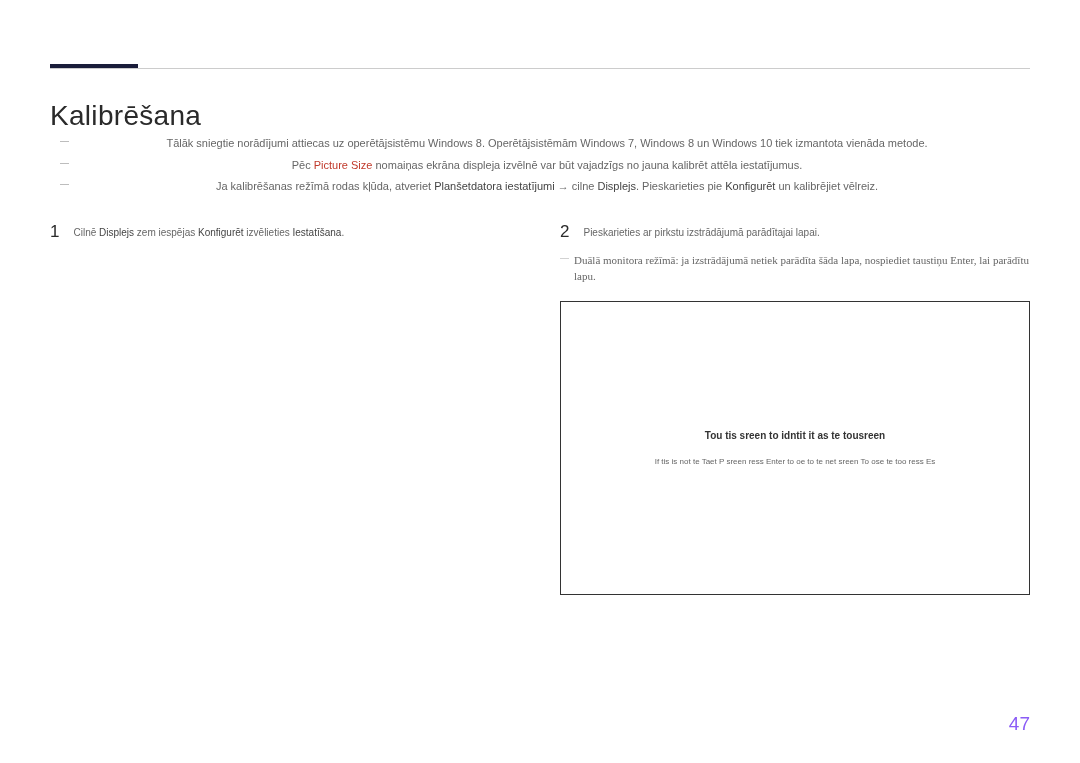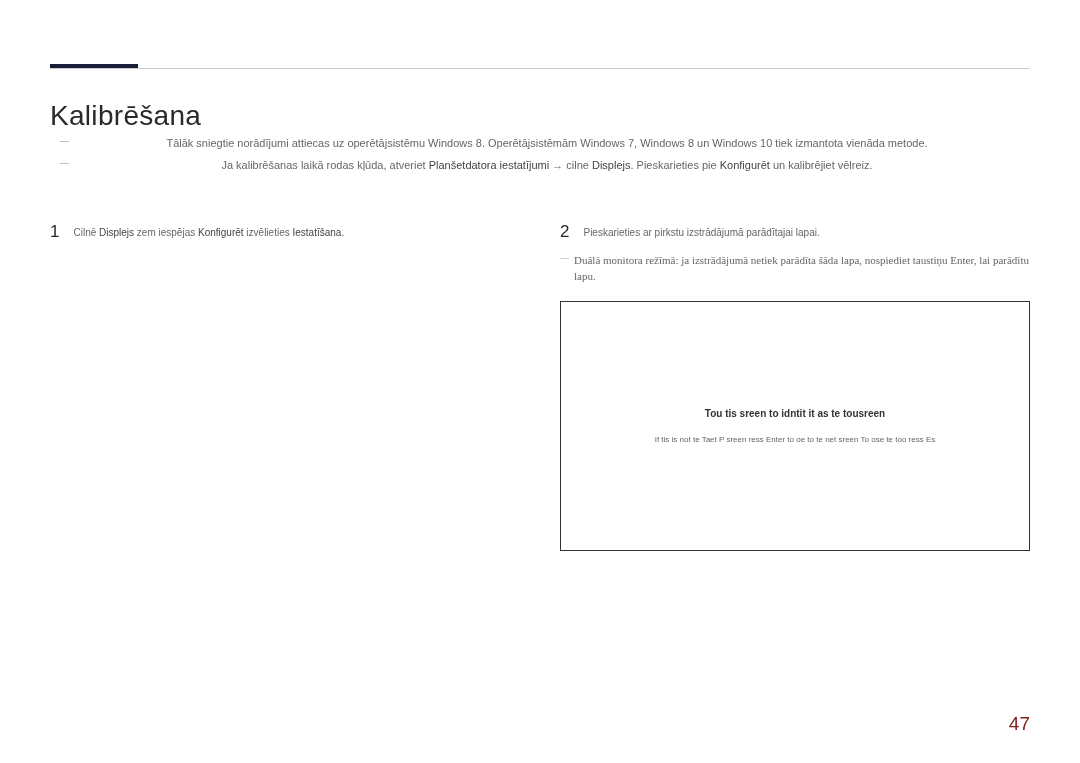--- a/index.html
+++ b/index.html
@@ -111,21 +111,21 @@
       content: "―";
       position: absolute;
       left: 0;
       top: -1px;
       font-size: 9px;
       color: #999999;
     }
     .screen-box {
       margin-top: 16px;
       border: 1px solid #333333;
-      height: 250px;
+      height: 294px;
       display: flex;
       flex-direction: column;
       align-items: center;
       justify-content: center;
       gap: 16px;
       padding: 20px;
     }
     .screen-bold {
       font-size: 10px;
       font-weight: bold;
@@ -135,38 +135,41 @@
     .screen-small {
       font-size: 8px;
       color: #666666;
       text-align: right;
     }
     .page-number {
       position: absolute;
       bottom: 28px;
       right: 50px;
       font-size: 19px;
-      color: #7f1d1d;
+      color: #8b5cf6;
       font-weight: 300;
     }
   </style>
 </head>
 <body>
 
 <div class="header-bar"></div>
 <div class="header-accent"></div>
 
 <h1 class="page-title">Kalibrēšana</h1>
 
 <div class="intro-list">
   <div class="intro-item">
     <span>Tālāk sniegtie norādījumi attiecas uz operētājsistēmu Windows 8. Operētājsistēmām Windows 7, Windows 8 un Windows 10 tiek izmantota vienāda metode.</span>
   </div>
   <div class="intro-item">
-    <span>Ja kalibrēšanas laikā rodas kļūda, atveriet </span><span class="emph">Planšetdatora iestatījumi</span><span> → cilne </span><span class="emph">Displejs</span><span>. Pieskarieties pie </span><span class="emph">Konfigurēt</span><span> un kalibrējiet vēlreiz.</span>
+    <span>Pēc </span><span class="picture-size">Picture Size</span><span> nomaiņas ekrāna displeja izvēlnē var būt vajadzīgs no jauna kalibrēt attēla iestatījumus.</span>
+  </div>
+  <div class="intro-item">
+    <span>Ja kalibrēšanas režīmā rodas kļūda, atveriet </span><span class="emph">Planšetdatora iestatījumi</span><span> → cilne </span><span class="emph">Displejs</span><span>. Pieskarieties pie </span><span class="emph">Konfigurēt</span><span> un kalibrējiet vēlreiz.</span>
   </div>
 </div>
 
 <div class="columns">
   <div class="col">
     <div class="step-row">
       <div class="step-num">1</div>
       <div class="step-text">
         <span>Cilnē </span><span class="emph">Displejs</span><span> zem iespējas </span><span class="emph">Konfigurēt</span><span> izvēlieties </span><span class="emph">Iestatīšana</span><span>.</span>
       </div>

